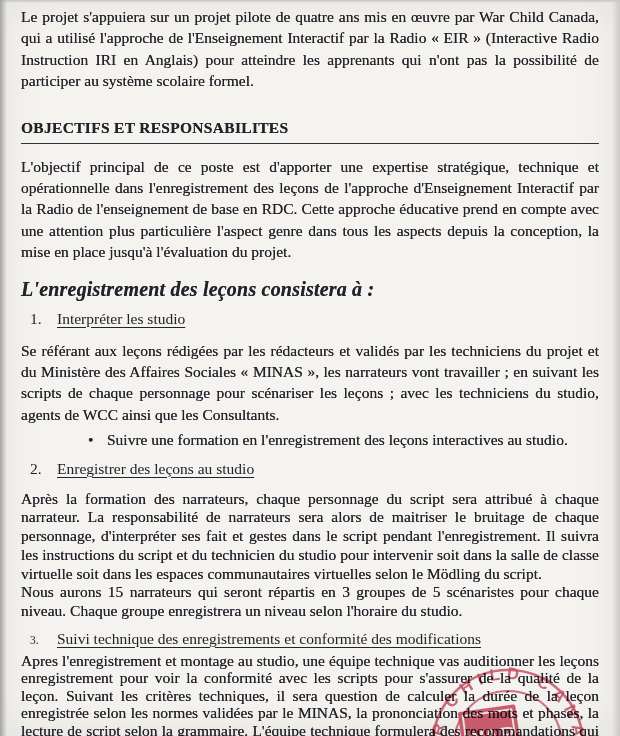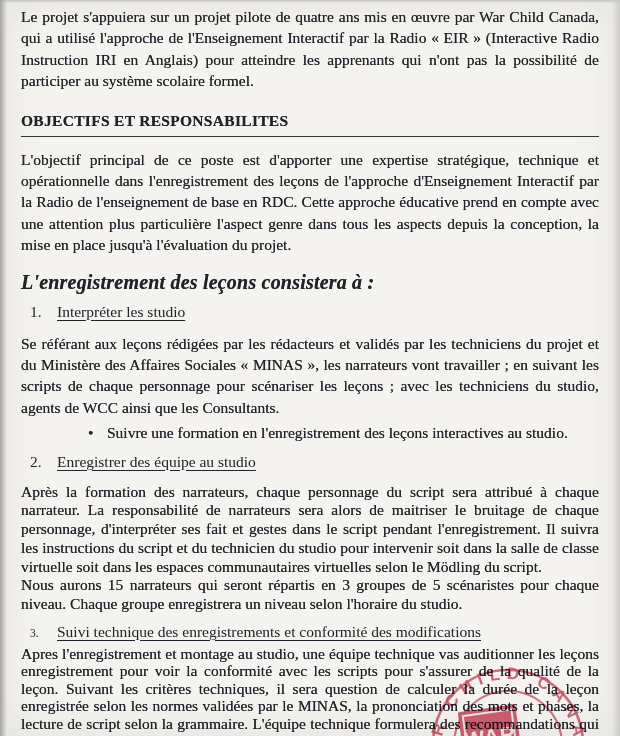--- a/index.html
+++ b/index.html
@@ -35,21 +35,21 @@
     margin:0;
     text-shadow:0 0 0.55px rgba(38,34,44,0.8);
   }
   .para{
     font-size:15.5px;
     line-height:21.4px;
     text-align:justify;
   }
   .intro{margin-top:2px;}
   .heading{
-    margin-top:20px;
+    margin-top:27px;
     font-size:15.5px;
     font-weight:bold;
     letter-spacing:0.3px;
     padding-bottom:6px;
     border-bottom:1.7px solid #35333a;
   }
   .objective{margin-top:12px;}
   .subheading{
     margin-top:15px;
     font-size:20px;
@@ -121,21 +121,21 @@
 
   <div class="item-head">
     <span class="num">1.</span><span class="title-text">Interpréter les studio</span>
   </div>
   <p class="para after-title">Se référant aux leçons rédigées par les rédacteurs et validés par les techniciens du projet et du Ministère des Affaires Sociales « MINAS », les narrateurs vont travailler ; en suivant les scripts de chaque personnage pour scénariser les leçons ; avec les techniciens du studio, agents de WCC ainsi que les Consultants.</p>
   <ul class="bullets">
     <li>Suivre une formation en l'enregistrement des leçons interactives au studio.</li>
   </ul>
 
   <div class="item-head">
-    <span class="num">2.</span><span class="title-text">Enregistrer des équipe au studio</span>
+    <span class="num">2.</span><span class="title-text">Enregistrer des leçons au studio</span>
   </div>
   <p class="para tight after-title">Après la formation des narrateurs, chaque personnage du script sera attribué à chaque narrateur. La responsabilité de narrateurs sera alors de maitriser le bruitage de chaque personnage, d'interpréter ses fait et gestes dans le script pendant l'enregistrement. Il suivra les instructions du script et du technicien du studio pour intervenir soit dans la salle de classe virtuelle soit dans les espaces communautaires virtuelles selon le Mödling du script.</p>
   <p class="para tight">Nous aurons 15 narrateurs qui seront répartis en 3 groupes de 5 scénaristes pour chaque niveau. Chaque groupe enregistrera un niveau selon l'horaire du studio.</p>
 
   <div class="item-head">
     <span class="num num-small">3.</span><span class="title-text">Suivi technique des enregistrements et conformité des modifications</span>
   </div>
   <p class="para tight2 final">Apres l'enregistrement et montage au studio, une équipe technique vas auditionner les leçons enregistrement pour voir la conformité avec les scripts pour s'assurer de la qualité de la leçon. Suivant les critères techniques, il sera question de calculer la durée de la leçon enregistrée selon les normes validées par le MINAS, la prononciation des mots et phases, la lecture de script selon la grammaire.  L'équipe technique formulera des recommandations qui seront par la suite réenregistrées par le narrateur au studio selon chaque modification. Le processus sera répétitif jusqu'à la validation de la leçon pour la diffusion dans les salles de classes.</p>
 
   <svg class="stamp" viewBox="420 662 202 74" xmlns="http://www.w3.org/2000/svg" aria-hidden="true">

